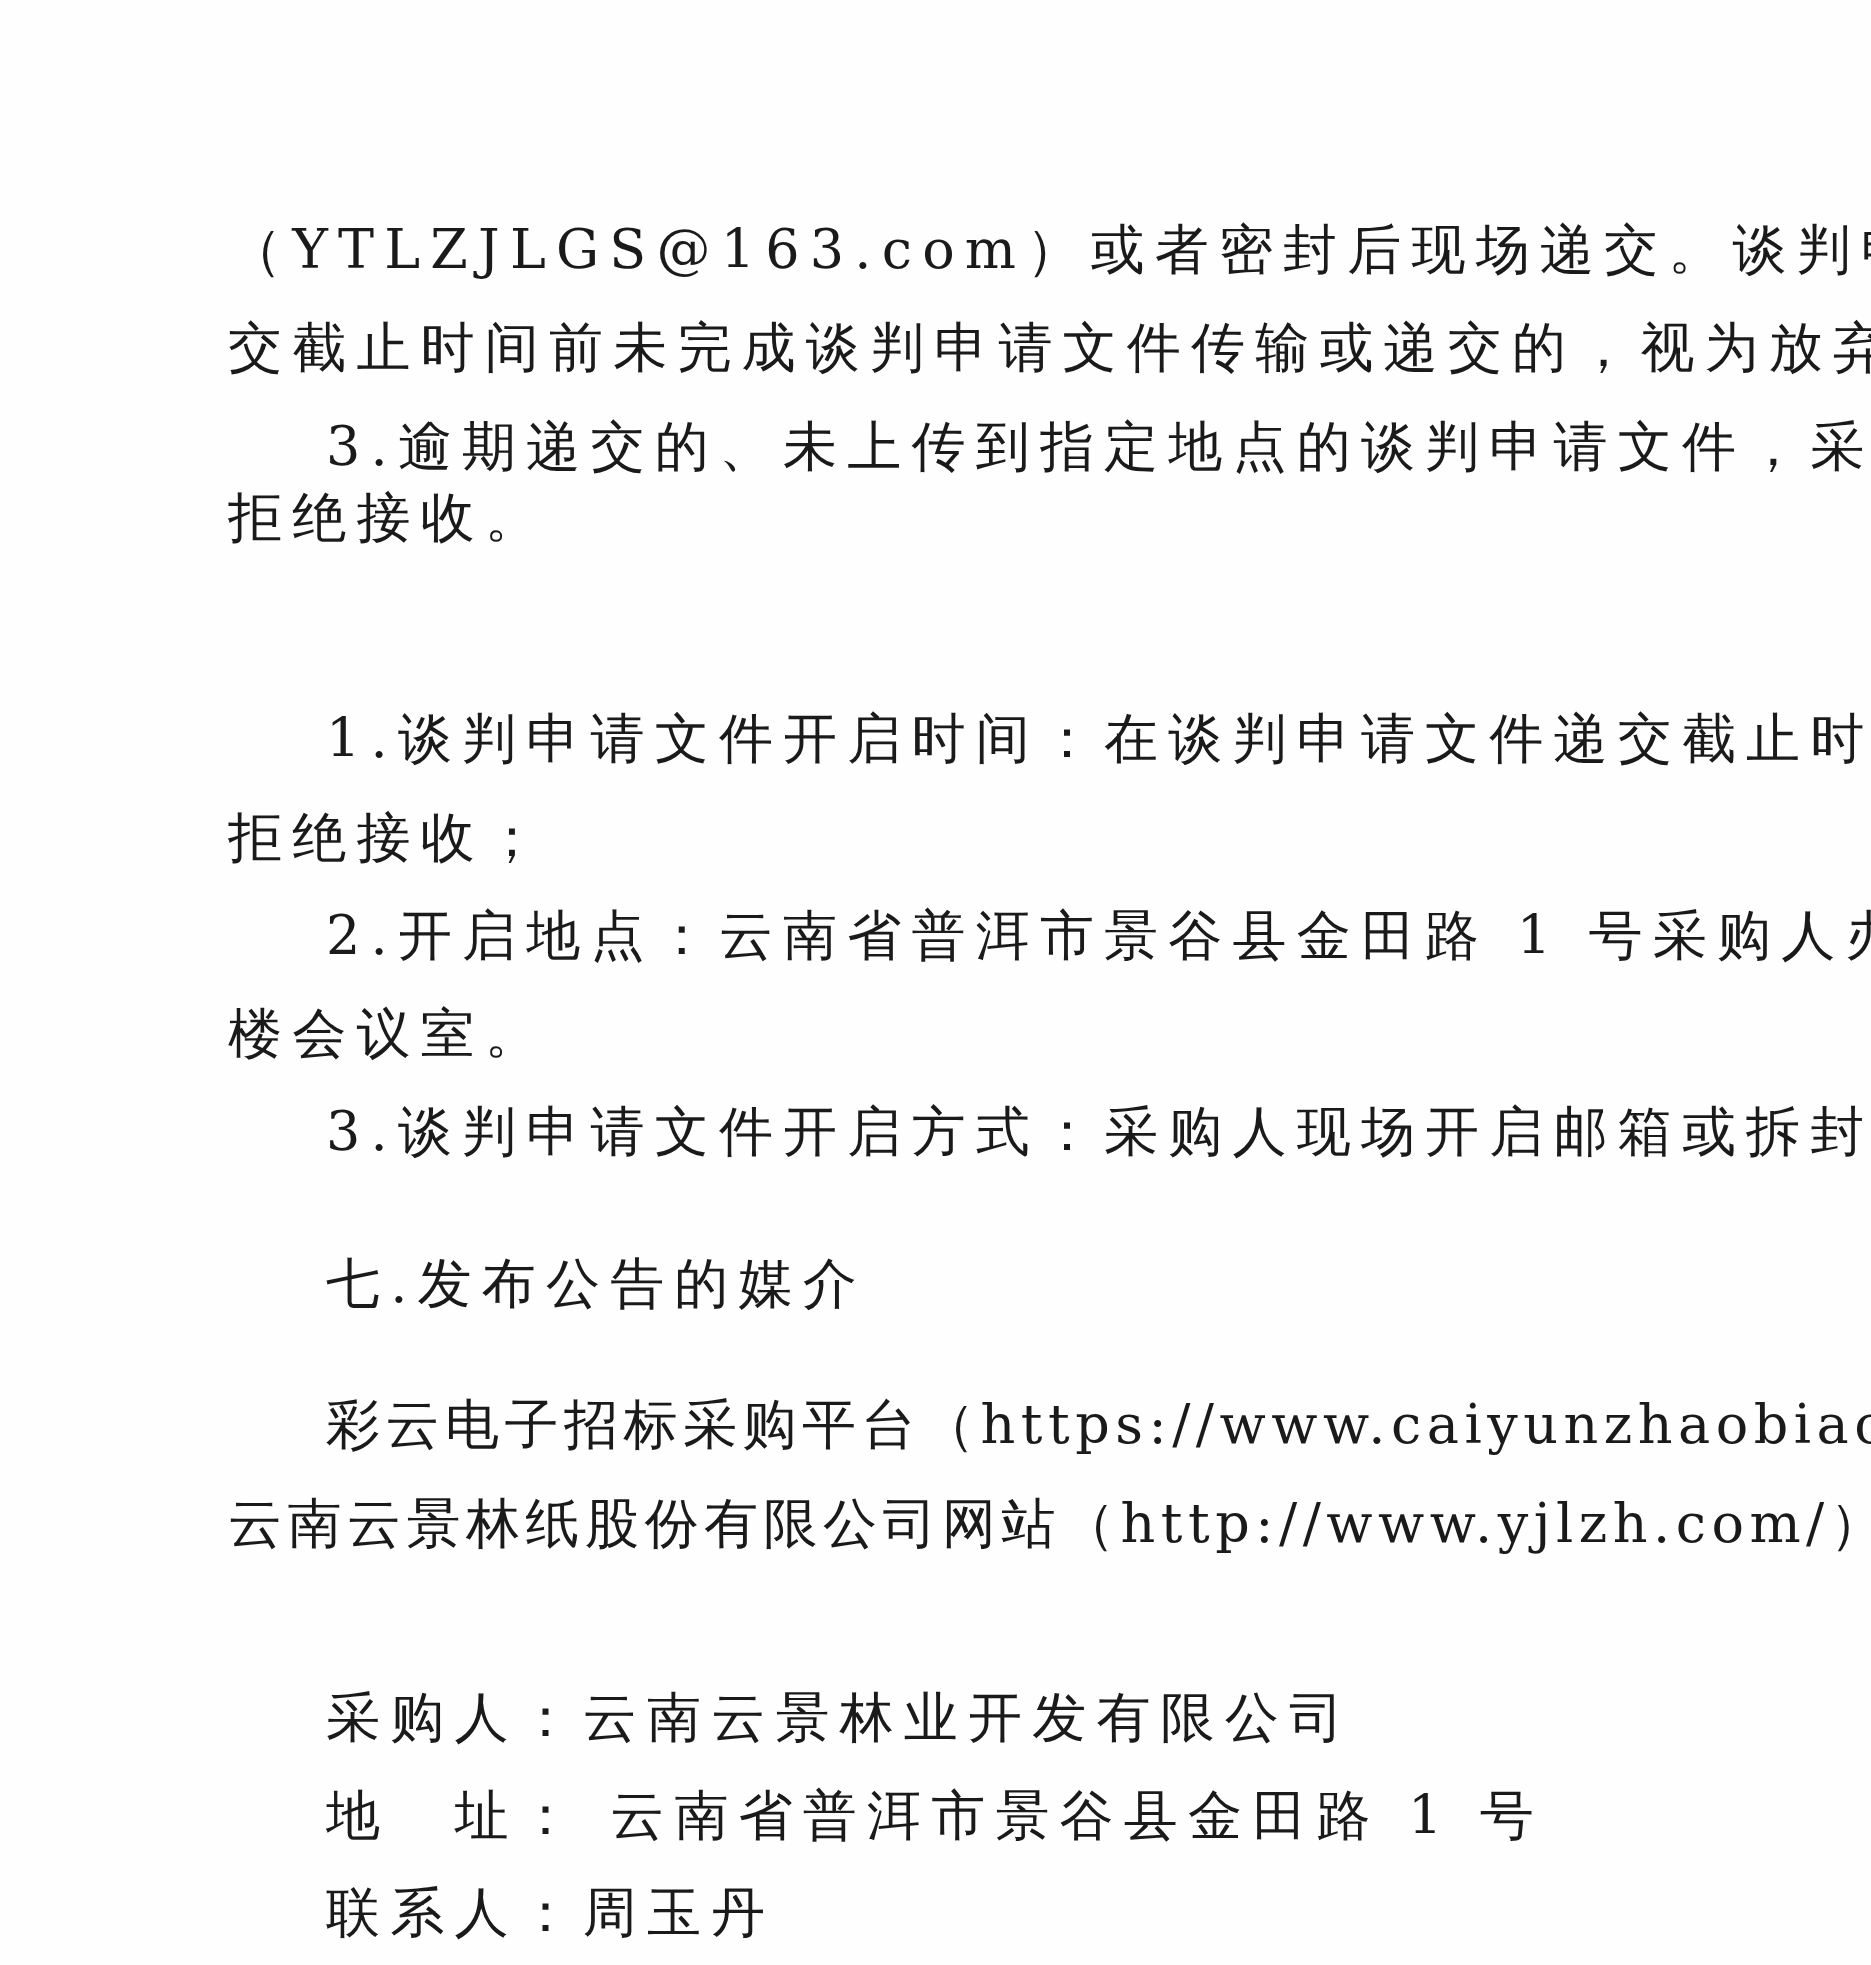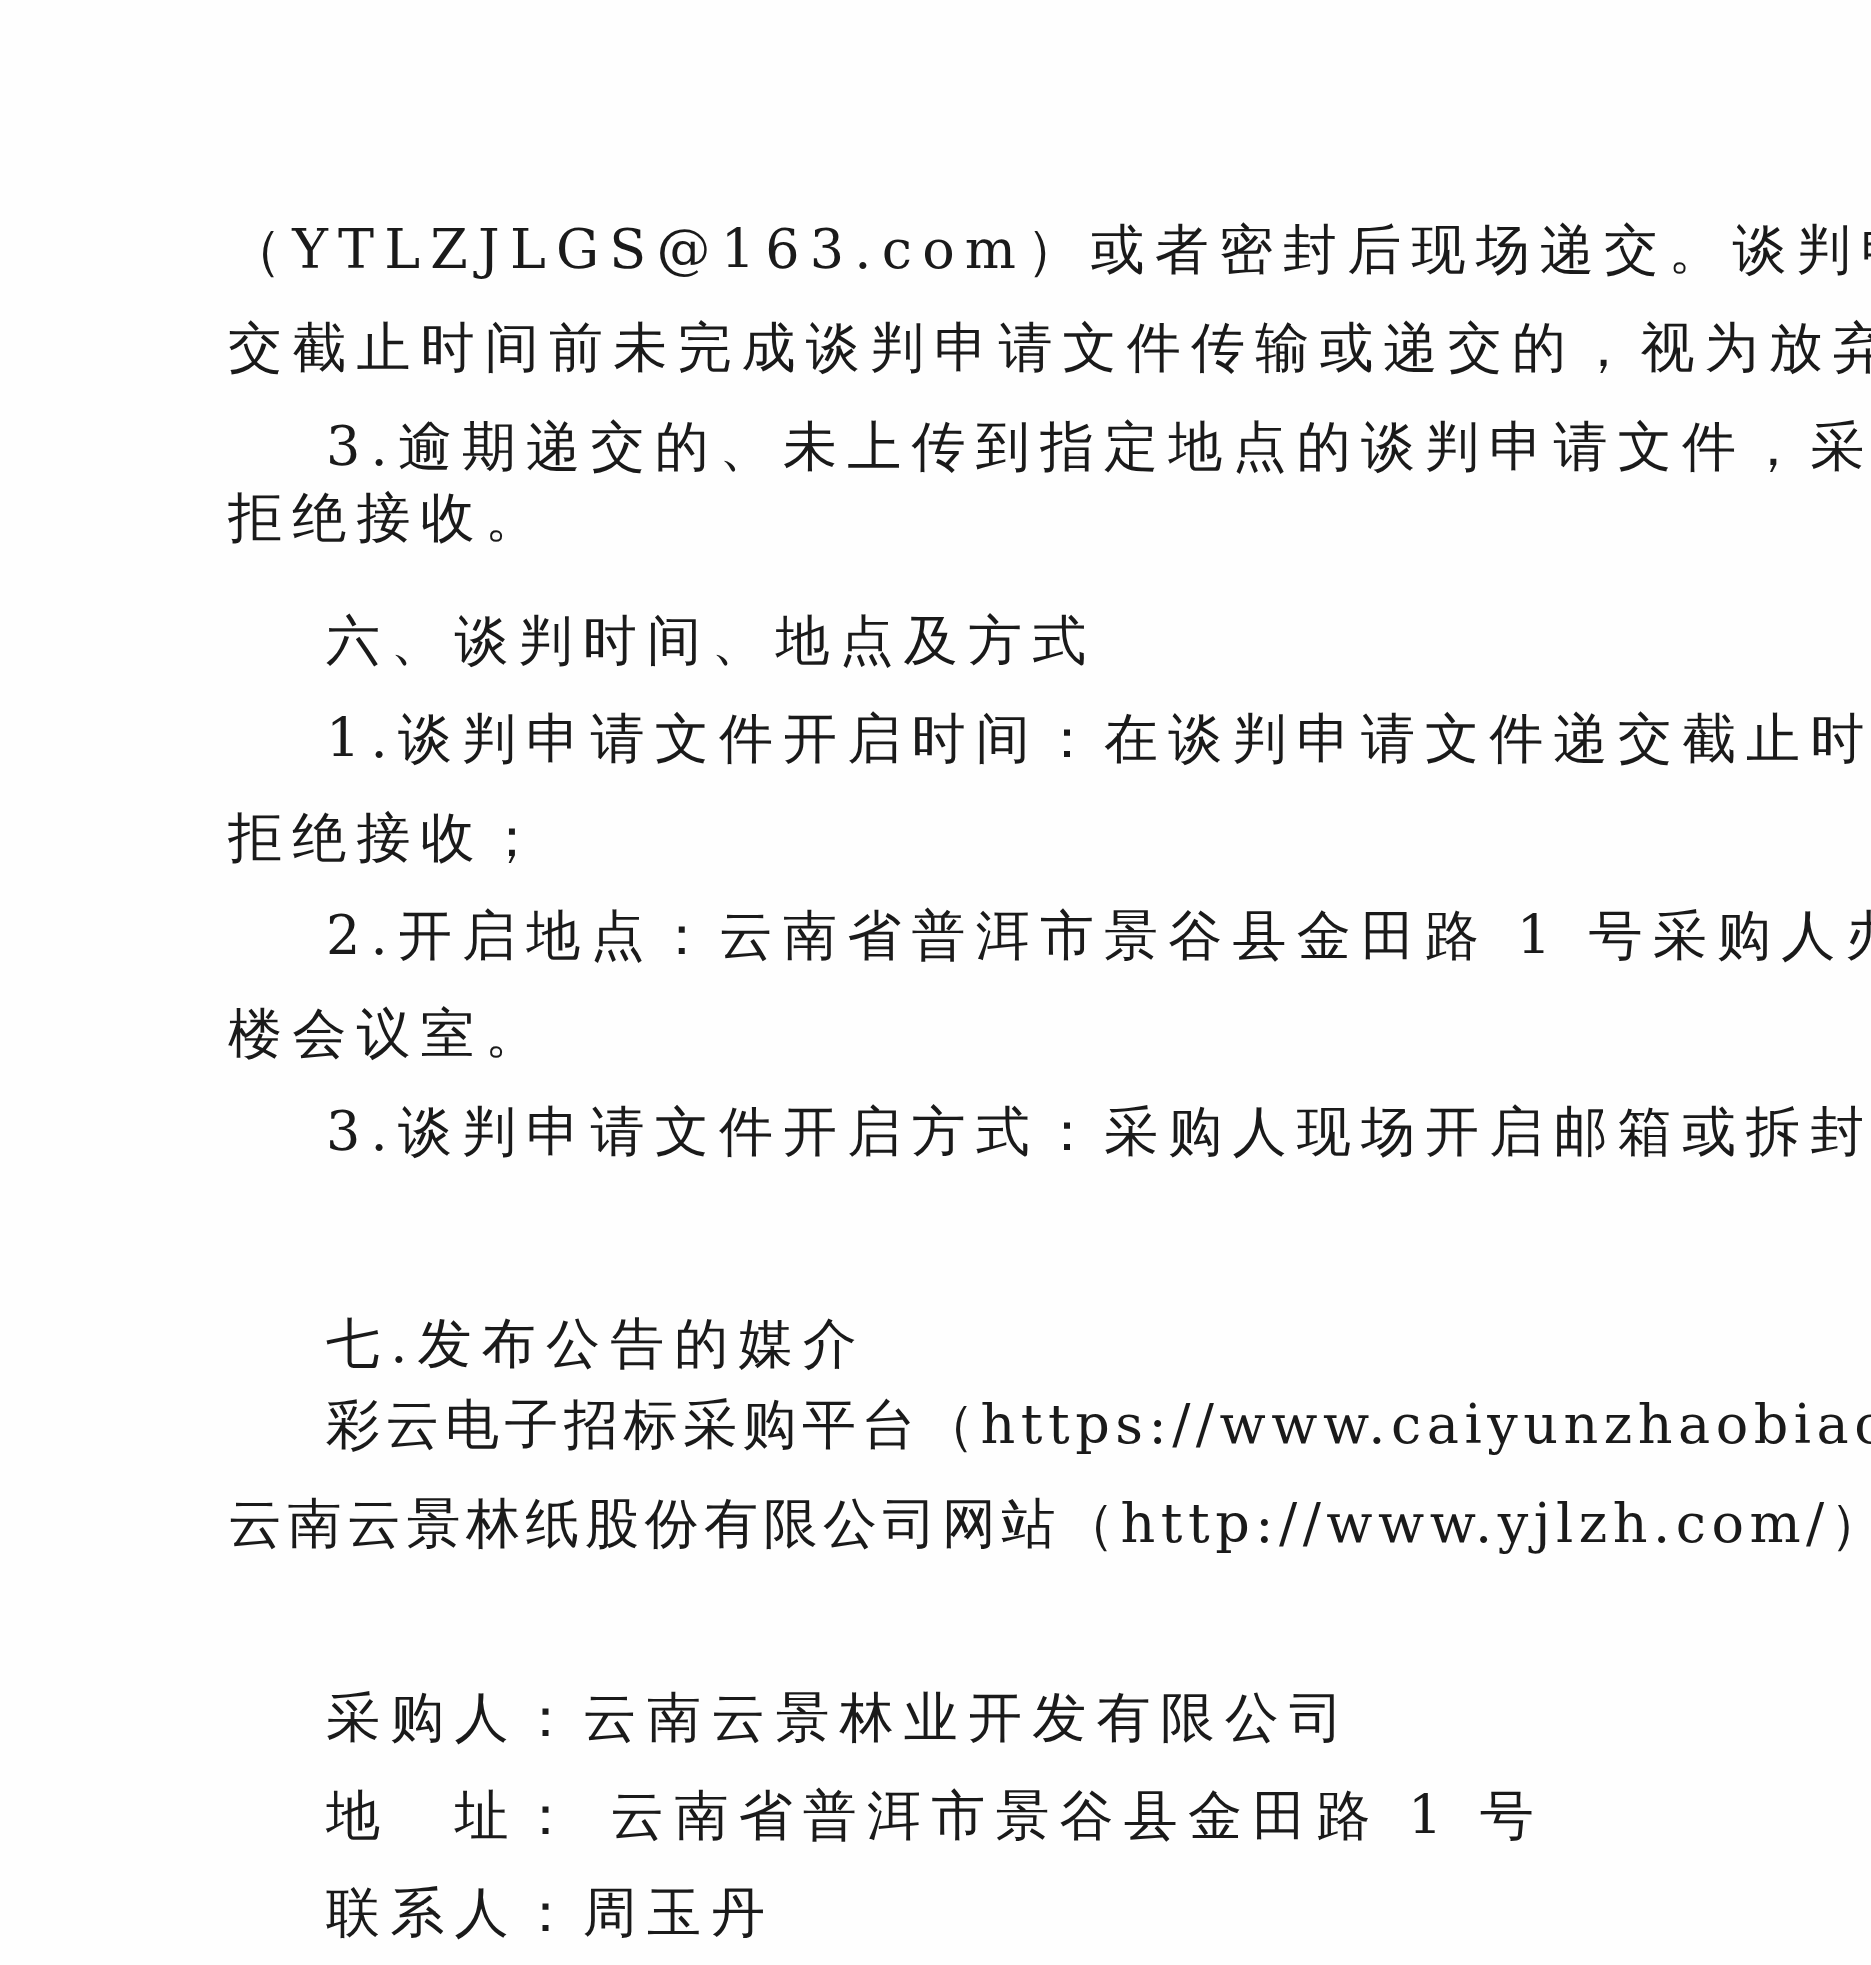--- a/index.html
+++ b/index.html
@@ -23,27 +23,26 @@
 </style>
 </head>
 <body>
 
 <div class="page">
 
   <div class="line" style="top:220px">（YTLZJLGS@163.com）或者密封后现场递交。谈判申请文件递</div>
   <div class="line" style="top:318px">交截止时间前未完成谈判申请文件传输或递交的，视为放弃。</div>
   <div class="line indent" style="top:417px">3.逾期递交的、未上传到指定地点的谈判申请文件，采购人将</div>
   <div class="line" style="top:488px">拒绝接收。</div>
-  <div class="line indent" style="top:611px">六、谈判时间、地点及方式</div>
   <div class="line indent" style="top:709px">1.谈判申请文件开启时间：在谈判申请文件递交截止时间的同</div>
   <div class="line" style="top:808px">拒绝接收；</div>
   <div class="line indent" style="top:906px">2.开启地点：云南省普洱市景谷县金田路 1 号采购人办公室三</div>
   <div class="line" style="top:1004px">楼会议室。</div>
   <div class="line indent" style="top:1102px">3.谈判申请文件开启方式：采购人现场开启邮箱或拆封纸质版</div>
-  <div class="line indent" style="top:1314px">七.发布公告的媒介</div>
+  <div class="line indent" style="top:1254px">七.发布公告的媒介</div>
   <div class="line indent" style="top:1395px; letter-spacing:5.5px">彩云电子招标采购平台（https://www.caiyunzhaobiao.com/）、</div>
   <div class="line" style="top:1494px; letter-spacing:5.5px">云南云景林纸股份有限公司网站（http://www.yjlzh.com/）上发布。</div>
 
   <div class="line indent" style="top:1688px">
     <span class="contact-label">采购人：</span><span>云南云景林业开发有限公司</span>
   </div>
   <div class="line indent" style="top:1786px">
     <span class="contact-label">地　址：</span><span> 云南省普洱市景谷县金田路 1 号</span>
   </div>
   <div class="line indent" style="top:1883px">

